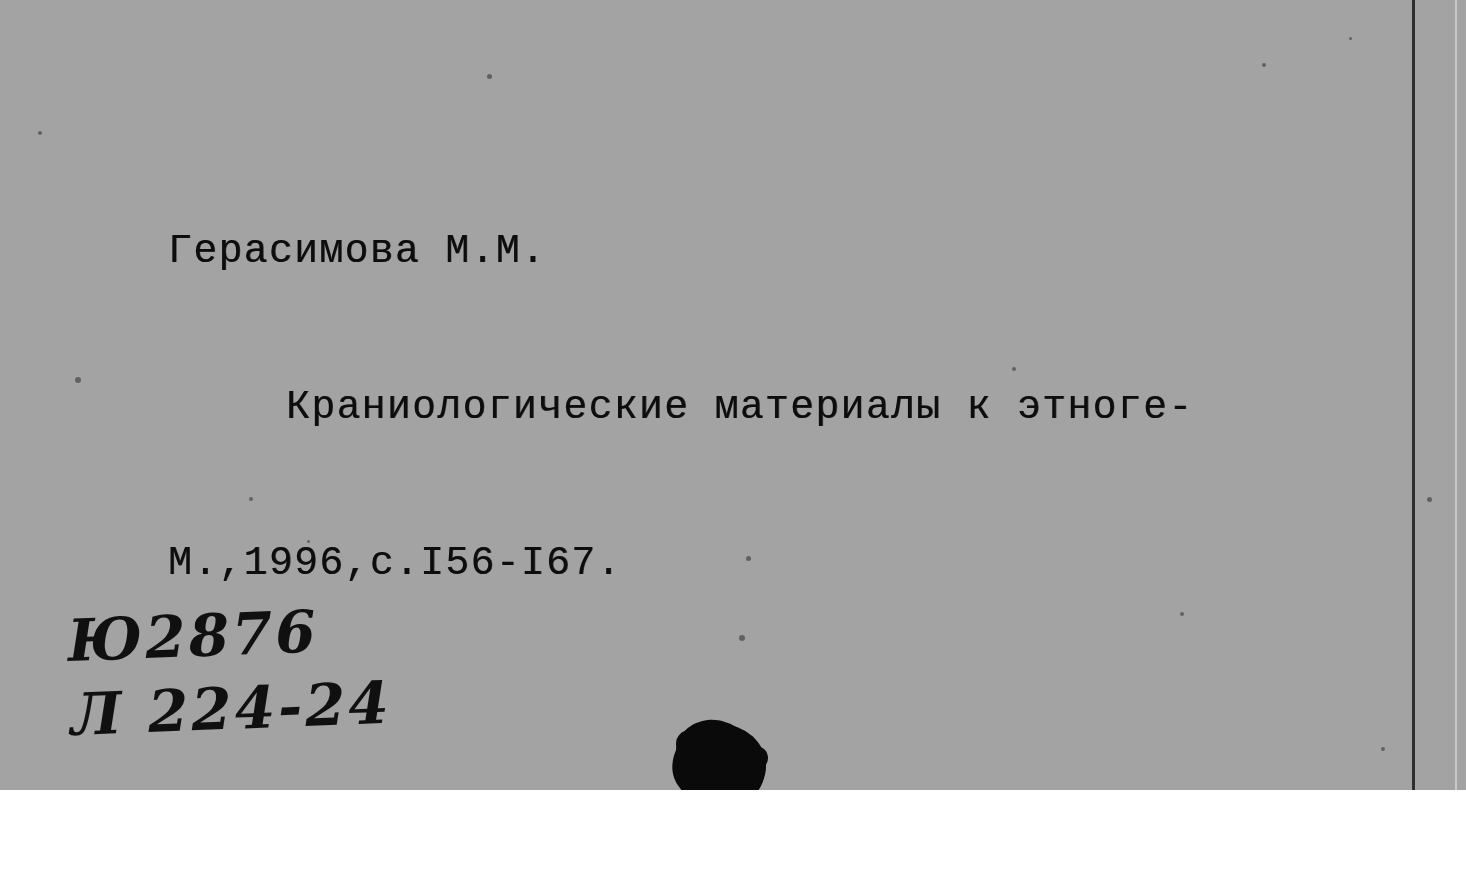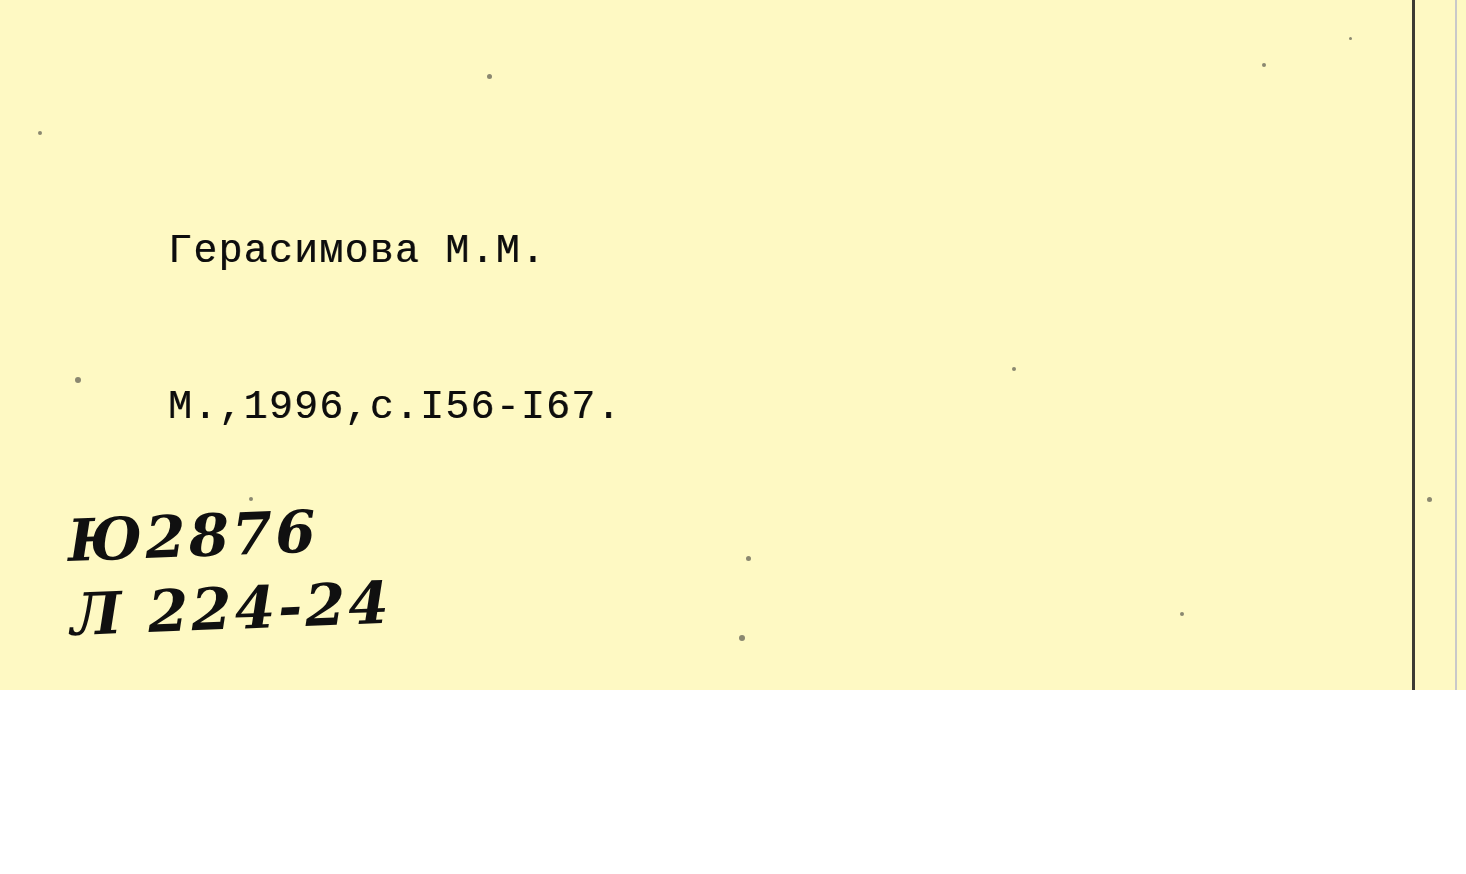--- a/index.html
+++ b/index.html
@@ -8,22 +8,22 @@
     padding: 0;
     background: #ffffff;
   }
   body {
     font-family: "Liberation Mono", "DejaVu Sans Mono", monospace;
   }
 
   .card {
     position: relative;
     width: 1466px;
-    height: 690px;
-    background: #fef9c3;
+    height: 790px;
+    background: #a3a3a3;
     overflow: hidden;
   }
 
   
   .speckle {
     position: absolute;
     background: #2b2b2b;
     border-radius: 50%;
     opacity: 0.55;
   }
@@ -110,20 +110,21 @@
   <div class="speckle" style="left:38px;top:131px;width:4px;height:4px;"></div>
   <div class="speckle" style="left:1381px;top:747px;width:4px;height:4px;"></div>
   <div class="speckle" style="left:966px;top:840px;width:4px;height:4px;"></div>
   <div class="speckle" style="left:604px;top:860px;width:5px;height:5px;"></div>
 
   <div class="edge-rule"></div>
   <div class="edge-rule-2"></div>
 
   <div class="typed-block">
     <span class="typed-line">Герасимова М.М.</span>
+    <span class="typed-line indent-1">Краниологические материалы к этноге-</span>
     <span class="typed-line">М.,1996,с.I56-I67.</span>
   </div>
 
   <div class="handwriting">
     <span class="hand-line">Ю2876</span>
     <span class="hand-line">Л 224-24</span>
   </div>
 
   <svg class="ink-blot" viewBox="0 0 104 96">
     <path d="M40 2 C22 4 10 16 8 32 C3 44 2 58 12 70 C22 86 44 94 62 90 C80 86 94 74 96 58 C100 46 96 32 86 24 C76 12 58 0 40 2 Z" fill="#0a0a0a"></path>

